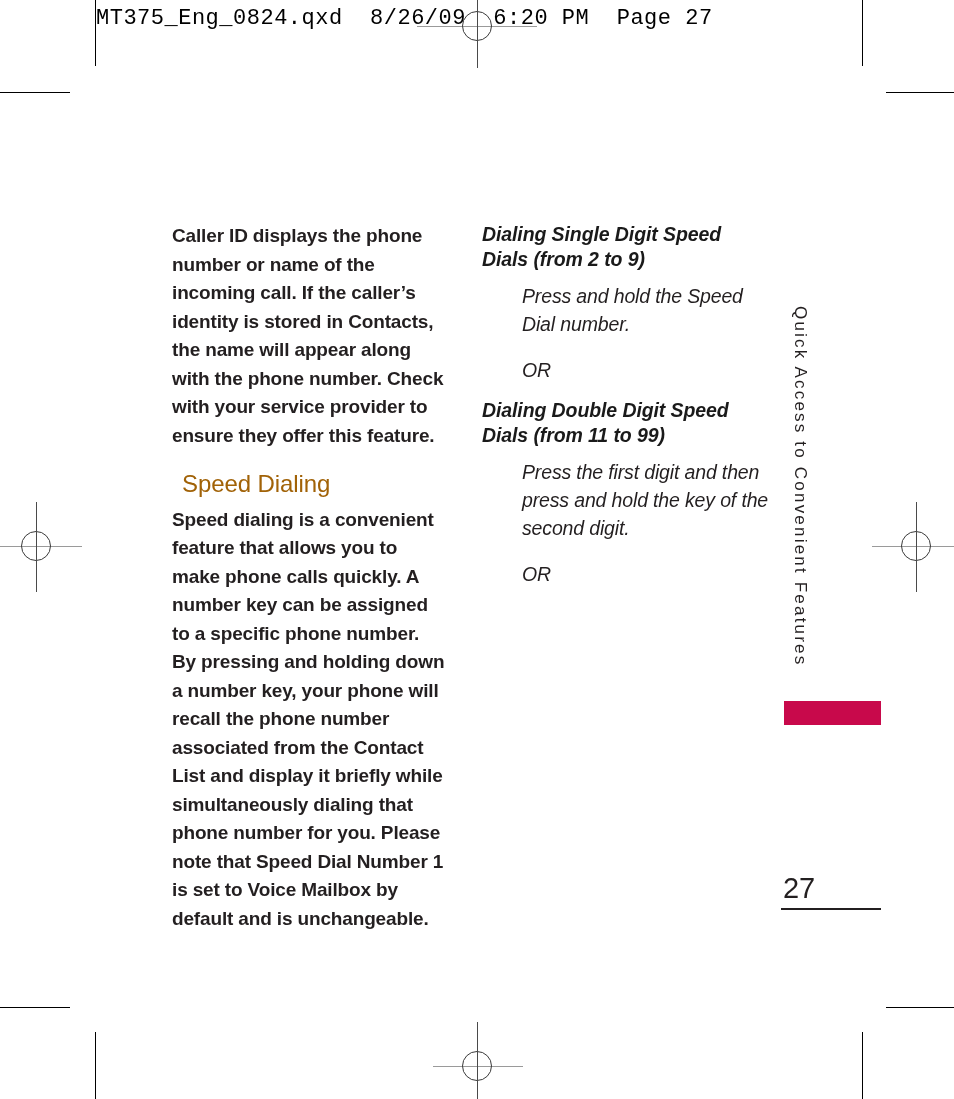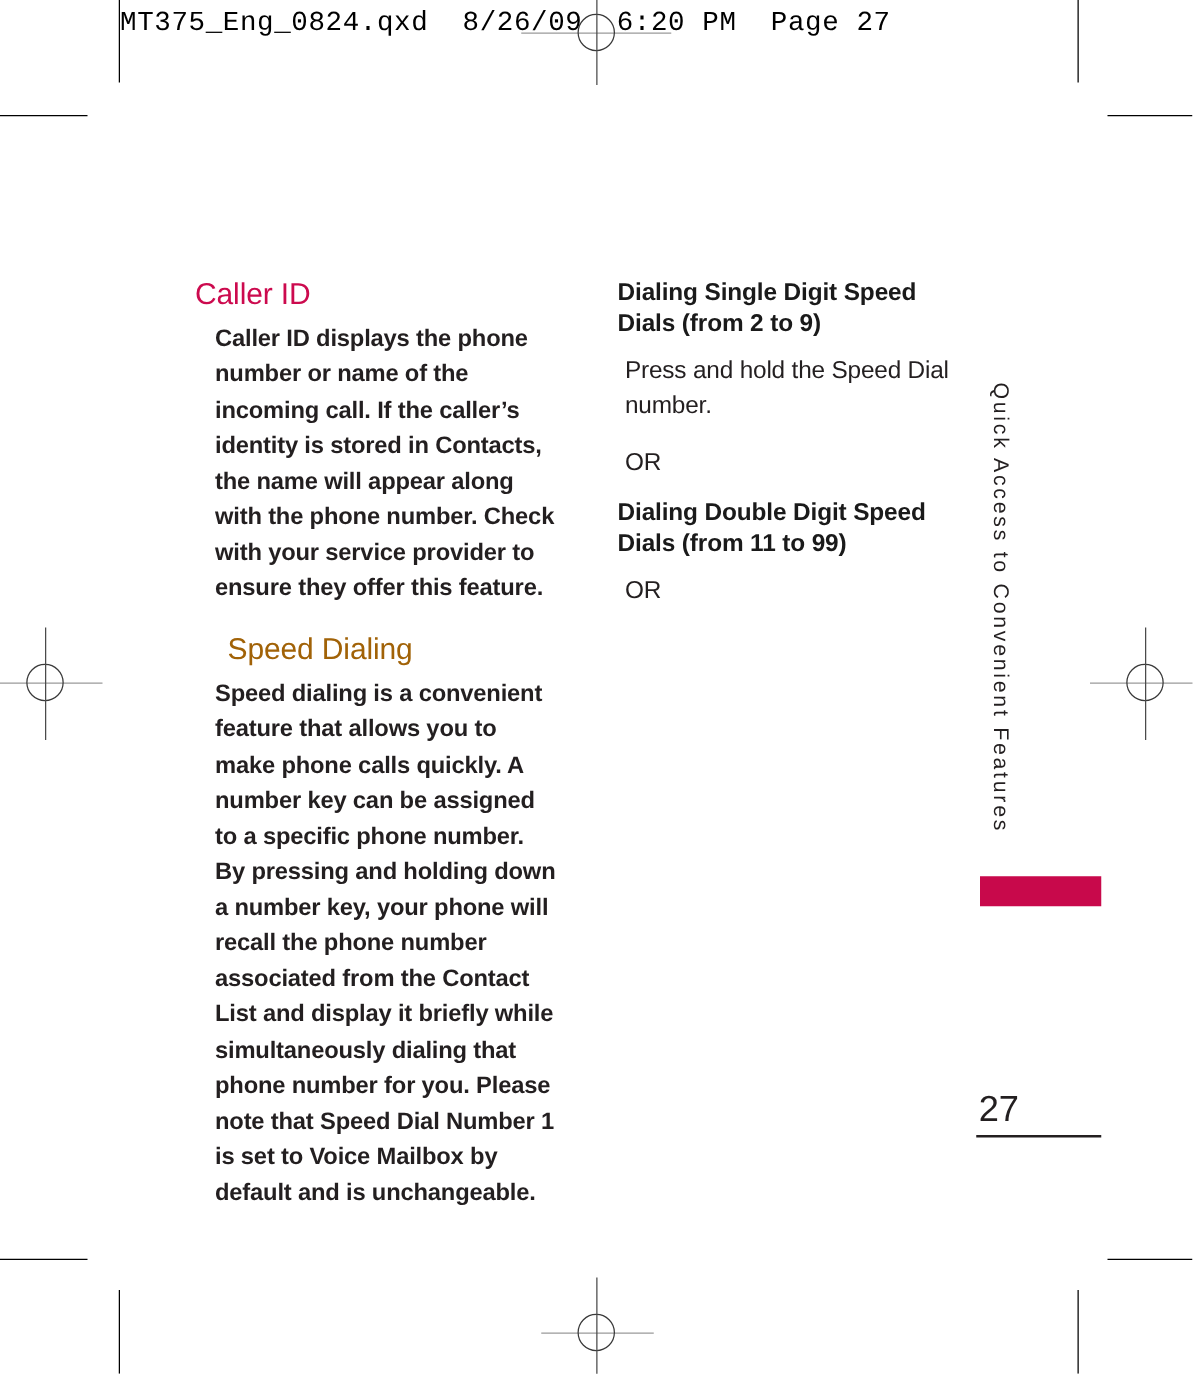--- a/index.html
+++ b/index.html
@@ -115,21 +115,21 @@
     height: 1.2px; width: 120px;
     background: #9a9a9a;
   }
 
   
   .col {
     position: absolute;
     top: 222px;
   }
   .col-left  { left: 156px; width: 292px; }
-  .col-right { left: 494px; width: 288px; }
+  .col-right { left: 482px; width: 288px; font-style: italic; }
 
   h2.section-title {
     margin: 0 0 8px 0;
     font-size: 24px;
     font-weight: 400;
     line-height: 1.16;
     letter-spacing: -0.1px;
   }
   h2.section-title + p { margin-top: 0; }
 
@@ -144,21 +144,21 @@
   h3.sub-title {
     margin: 0 0 10px 0;
     font-size: 19.5px;
     font-weight: bold;
     line-height: 25px;
     letter-spacing: -0.1px;
     color: #1a1a1a;
   }
 
   .indent {
-    margin-left: 6px;
+    margin-left: 40px;
   }
   p.step-text {
     margin: 0 0 18px 0;
     font-size: 19.5px;
     line-height: 28px;
     letter-spacing: -0.15px;
   }
   p.step-text:last-child { margin-bottom: 0; }
 
   .block-gap { height: 14px; }
@@ -244,21 +244,20 @@
     <div class="vline"></div>
 </div>
 <div class="reg reg-bottom">
   <div class="hline"></div>
     <div class="ring"></div>
     <div class="vline"></div>
 </div>
 
 <div class="col col-left">
 
-  <h2 class="section-title" style="color:#cc0a4e;">Caller ID</h2>
   <p class="body-text">Caller ID displays the phone number or name of the incoming call. If the caller’s identity is stored in Contacts, the name will appear along with the phone number. Check with your service provider to ensure they offer this feature.</p>
 
   <h2 class="section-title" style="color:#a16207;margin-left:26px;">Speed Dialing</h2>
   <p class="body-text">Speed dialing is a convenient feature that allows you to make phone calls quickly. A number key can be assigned to a specific phone number. By pressing and holding down a number key, your phone will recall the phone number associated from the Contact List and display it briefly while simultaneously dialing that phone number for you. Please note that Speed Dial Number 1 is set to Voice Mailbox by default and is unchangeable.</p>
 
 </div>
 
 <div class="col col-right">
 
   <h3 class="sub-title">
@@ -272,20 +271,21 @@
   </div>
 
   <div class="block-gap"></div>
 
   <h3 class="sub-title">
     <span>Dialing Double Digit Speed</span><br>
     <span>Dials (from 11 to 99)</span>
   </h3>
 
   <div class="indent">
+    <p class="step-text">Press the first digit and then press and hold the key of the second digit.</p>
     <p class="step-text">OR</p>
   </div>
 
 </div>
 
 <div class="side-tab-text">Quick Access to Convenient Features</div>
 <div class="side-tab-bar"></div>
 
 <div class="folio-rule"></div>
 <div class="folio-number">27</div>

